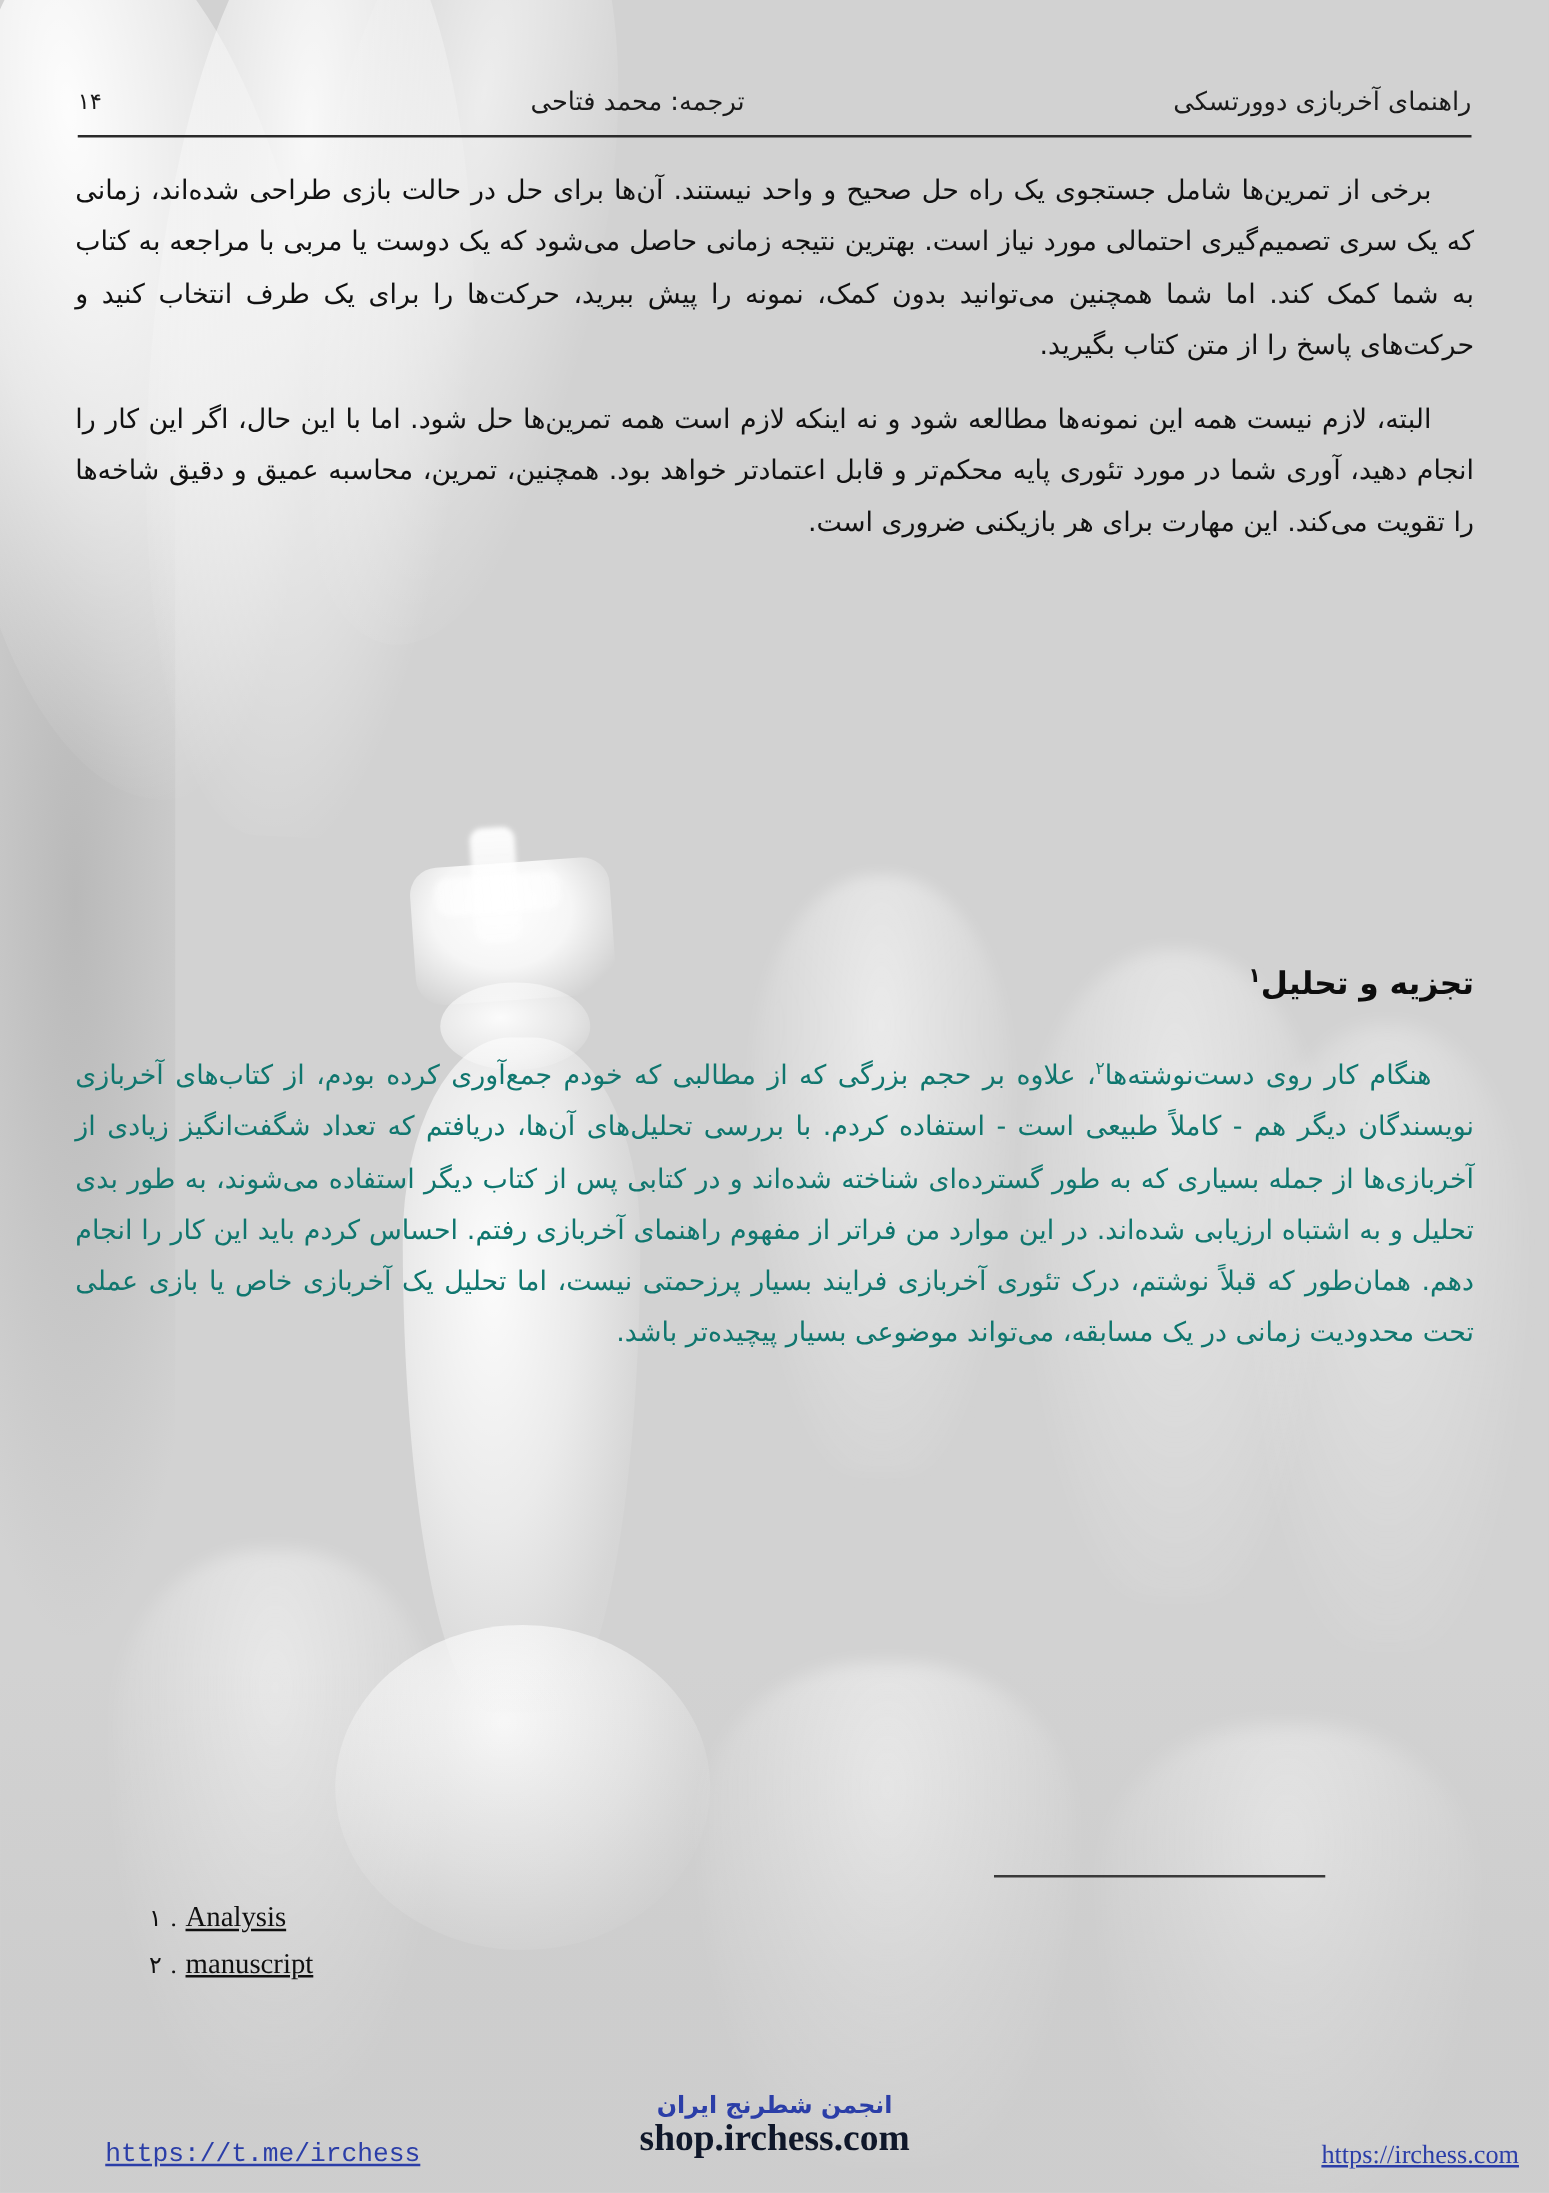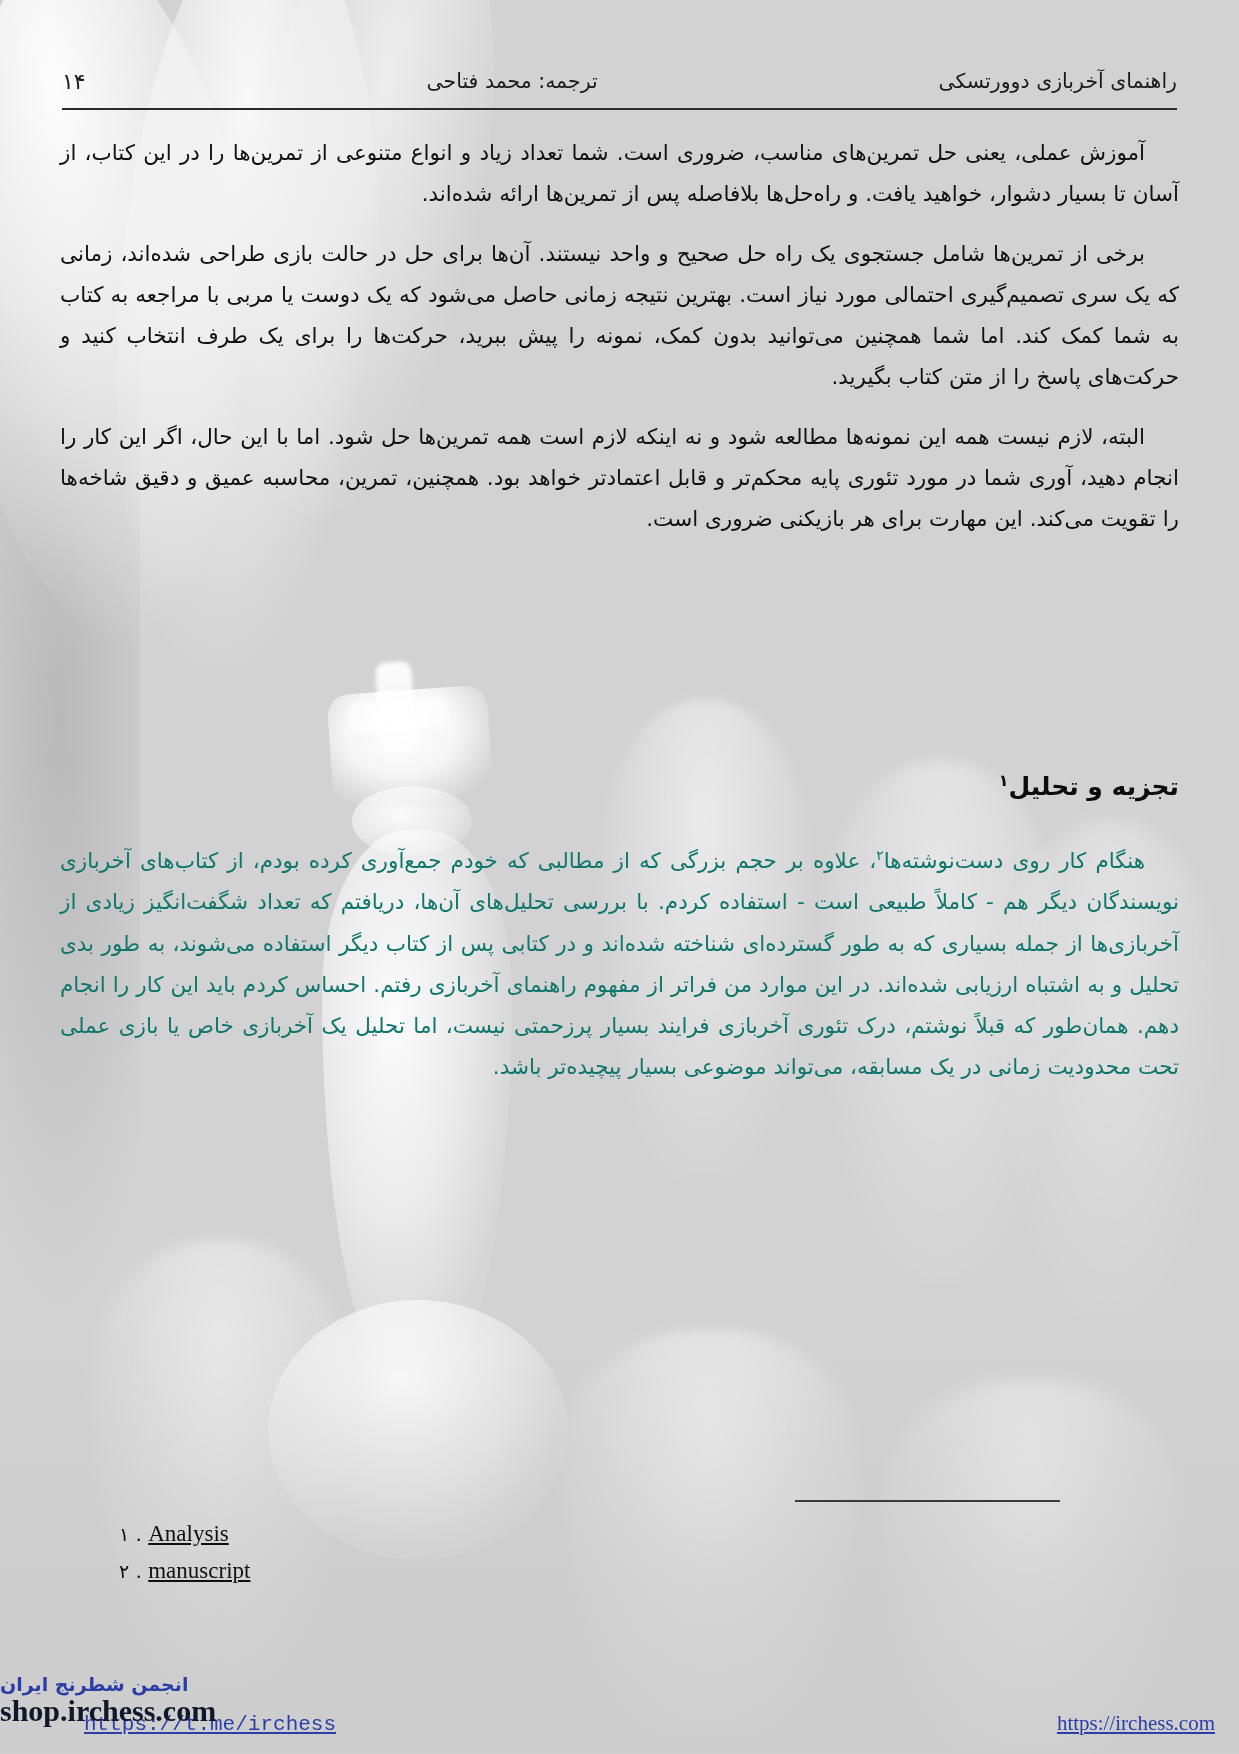--- a/index.html
+++ b/index.html
@@ -147,21 +147,21 @@
     display: flex;
     align-items: center;
     direction: rtl;
     font-size: 20.5px;
     color: #1a1a1a;
   }
   .rh-title { flex: 0 0 auto; }
   .rh-spacer-a { flex: 1 1 auto; }
   .rh-translator { flex: 0 0 auto; }
   .rh-spacer-b { flex: 1 1 auto; }
-  .rh-pageno { flex: 0 0 auto; font-size: 22px; }
+  .rh-pageno { flex: 0 0 auto; font-size: 18px; }
 
   .head-rule {
     position: absolute;
     left: 62px;
     right: 62px;
     top: 108px;
     height: 2px;
     background: #2a2a2a;
   }
 
@@ -298,21 +298,21 @@
     font-size: 21px;
     color: #2b3ea8;
     text-decoration: underline;
     direction: ltr;
   }
   .footer-center {
     position: absolute;
     left: 0;
     right: 0;
     bottom: 28px;
-    text-align: left;
+    text-align: center;
     direction: rtl;
   }
   .footer-brand-fa {
     display: block;
     font-size: 19px;
     color: #2b3ea8;
     font-weight: bold;
     line-height: 1.1;
     margin-bottom: 1px;
   }
@@ -354,21 +354,20 @@
   <div class="running-head">
     <span class="rh-title">راهنمای آخربازی دوورتسکی</span>
     <span class="rh-spacer-a"></span>
     <span class="rh-translator">ترجمه: محمد فتاحی</span>
     <span class="rh-spacer-b"></span>
     <span class="rh-pageno">۱۴</span>
   </div>
   <div class="head-rule"></div>
 
   <div class="body-block">
-    <p>آموزش عملی، یعنی حل تمرین‌های مناسب، ضروری است. شما تعداد زیاد و انواع متنوعی از تمرین‌ها را در این کتاب، از آسان تا بسیار دشوار، خواهید یافت. و راه‌حل‌ها بلافاصله پس از تمرین‌ها ارائه شده‌اند.</p>
     <p>برخی از تمرین‌ها شامل جستجوی یک راه حل صحیح و واحد نیستند. آن‌ها برای حل در حالت بازی طراحی شده‌اند، زمانی که یک سری تصمیم‌گیری احتمالی مورد نیاز است. بهترین نتیجه زمانی حاصل می‌شود که یک دوست یا مربی با مراجعه به کتاب به شما کمک کند. اما شما همچنین می‌توانید بدون کمک، نمونه را پیش ببرید، حرکت‌ها را برای یک طرف انتخاب کنید و حرکت‌های پاسخ را از متن کتاب بگیرید.</p>
     <p>البته، لازم نیست همه این نمونه‌ها مطالعه شود و نه اینکه لازم است همه تمرین‌ها حل شود. اما با این حال، اگر این کار را انجام دهید، آوری شما در مورد تئوری پایه محکم‌تر و قابل اعتمادتر خواهد بود. همچنین، تمرین، محاسبه عمیق و دقیق شاخه‌ها را تقویت می‌کند. این مهارت برای هر بازیکنی ضروری است.</p>
   </div>
 
   <div class="section-heading"><span>تجزیه و تحلیل</span><sup class="fn">۱</sup></div>
 
   <div class="body-block-2">
     <p><span>هنگام کار روی دست‌نوشته‌ها</span><sup class="fn">۲</sup><span>، علاوه بر حجم بزرگی که از مطالبی که خودم جمع‌آوری کرده بودم، از کتاب‌های آخربازی نویسندگان دیگر هم - کاملاً طبیعی است - استفاده کردم. با بررسی تحلیل‌های آن‌ها، دریافتم که تعداد شگفت‌انگیز زیادی از آخربازی‌ها از جمله بسیاری که به طور گسترده‌ای شناخته شده‌اند و در کتابی پس از کتاب دیگر استفاده می‌شوند، به طور بدی تحلیل و به اشتباه ارزیابی شده‌اند. در این موارد من فراتر از مفهوم راهنمای آخربازی رفتم. احساس کردم باید این کار را انجام دهم. همان‌طور که قبلاً نوشتم، درک تئوری آخربازی فرایند بسیار پرزحمتی نیست، اما تحلیل یک آخربازی خاص یا بازی عملی تحت محدودیت زمانی در یک مسابقه، می‌تواند موضوعی بسیار پیچیده‌تر باشد.</span></p>
   </div>
 

